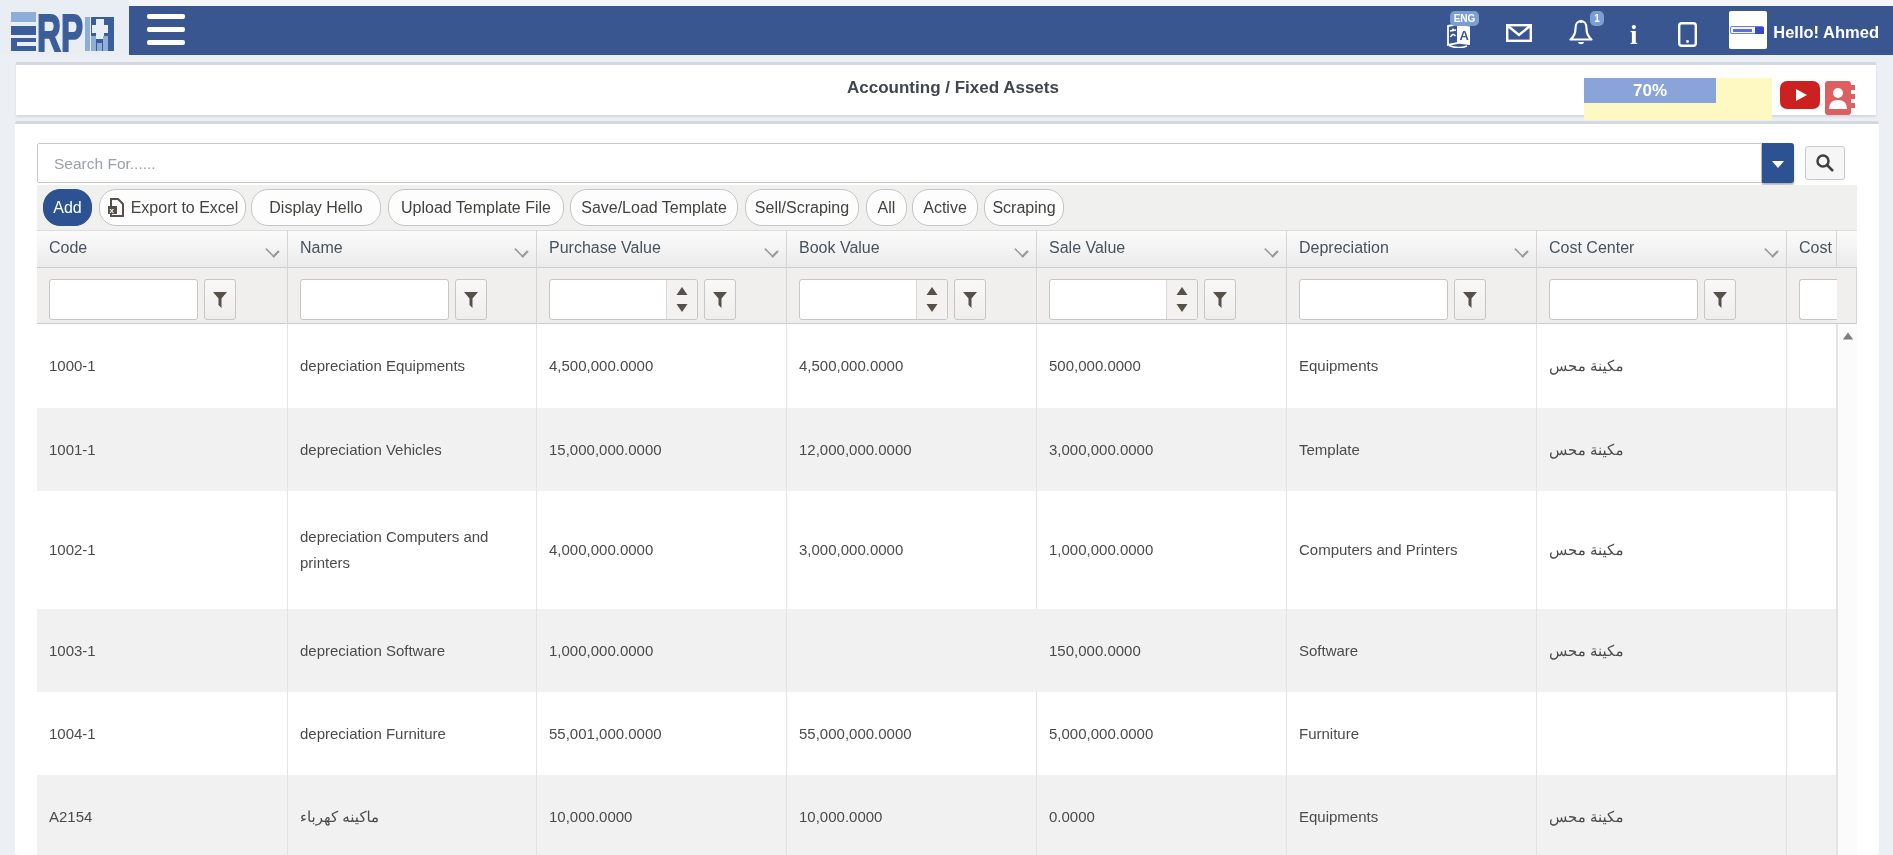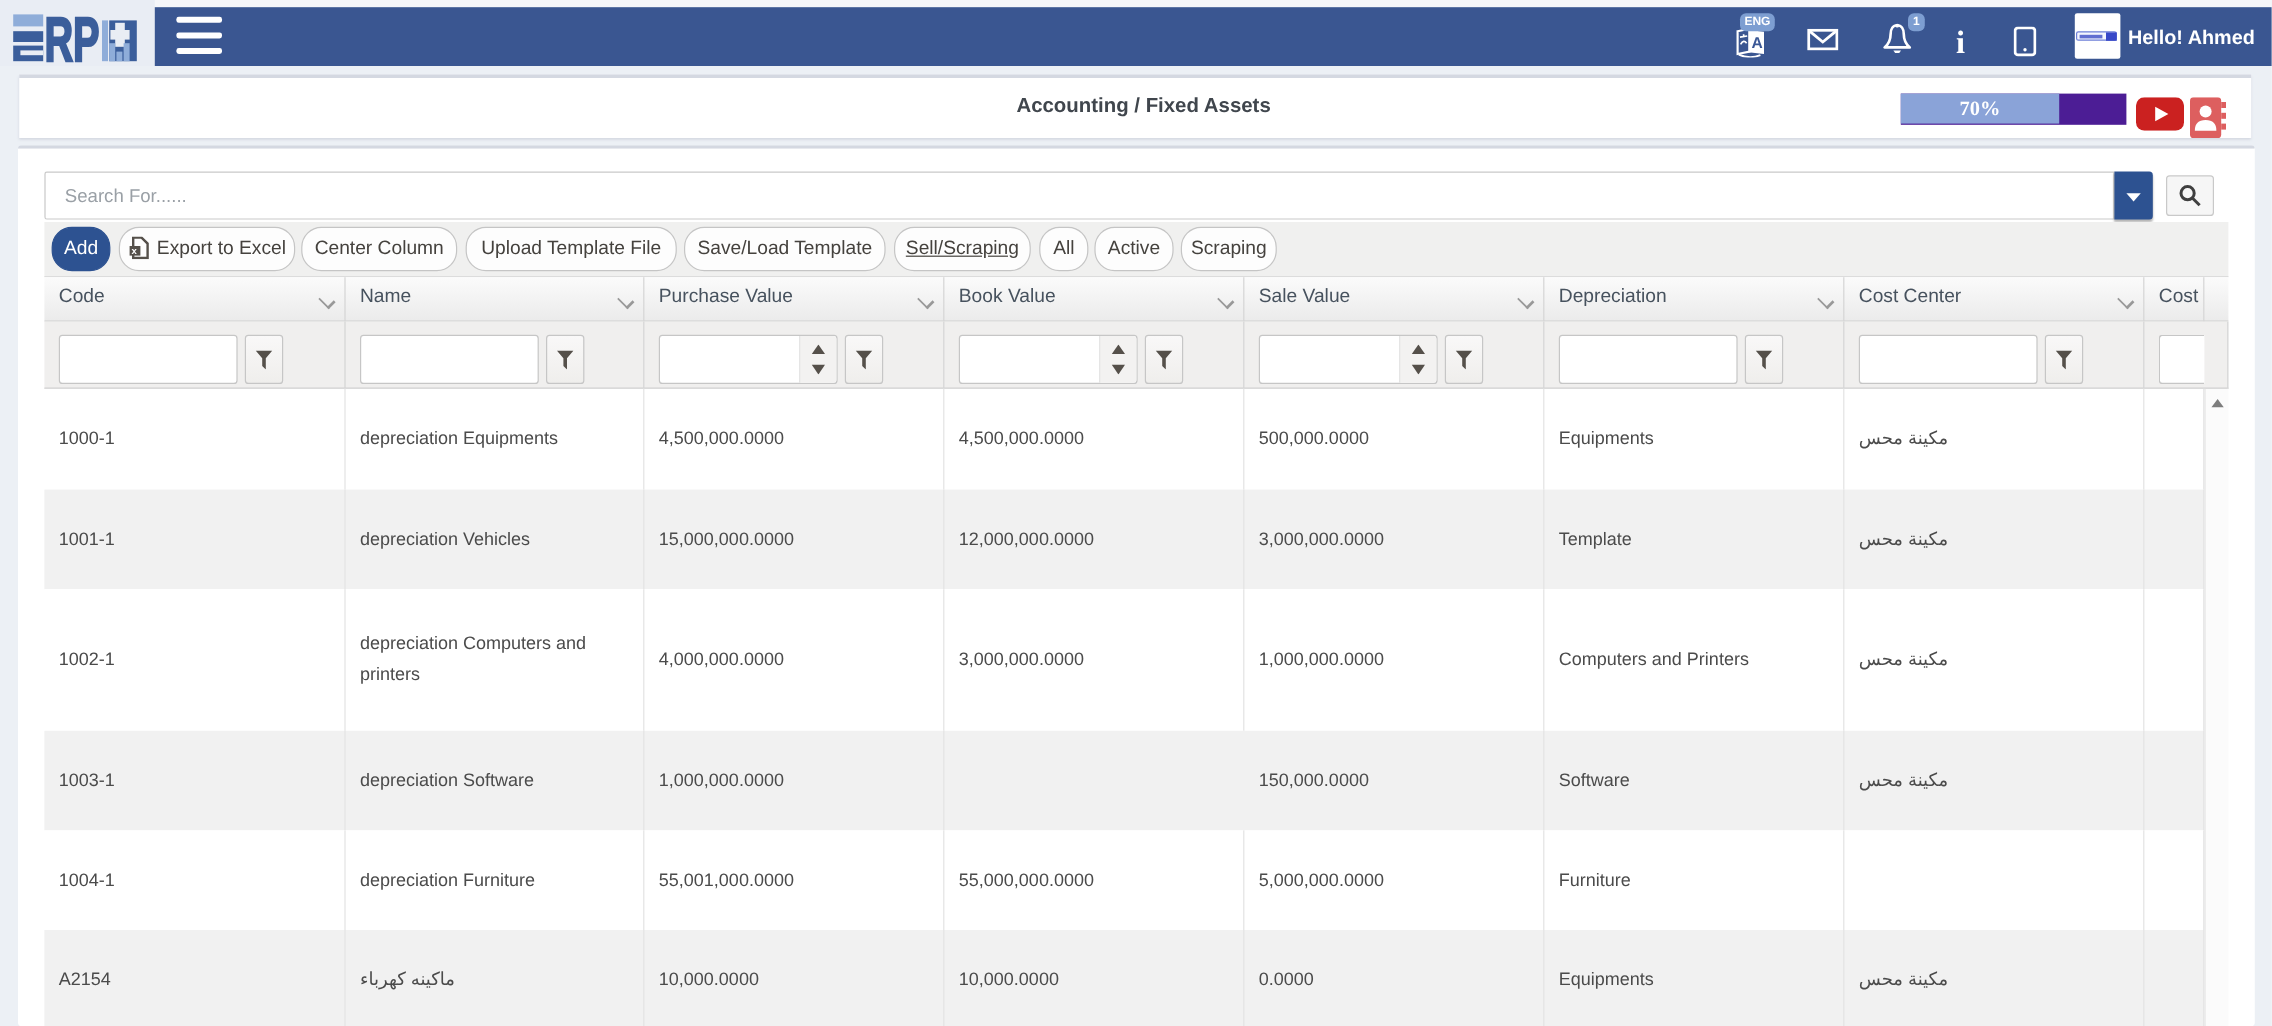--- a/index.html
+++ b/index.html
@@ -15,21 +15,21 @@
 
   .navic { position:absolute; color:#fff; }
   .badge { position:absolute; background:#7d9ed1; color:#fff; font-size:10px; font-weight:bold;
     border-radius:4px; text-align:center; line-height:13px; }
 
   
   #titlebar { position:absolute; left:16px; top:62px; width:1860px; height:53px; background:#fff;
     border-top:3px solid #d4d8e1; box-shadow:0 2px 2px rgba(180,185,200,.45); }
   #pgtitle { position:absolute; left:7px; top:13px; width:1860px; text-align:center;
     font-size:17px; font-weight:bold; color:#40464d; }
-  #prog { position:absolute; left:1568px; top:13px; width:188px; height:26px; background:#4c1d95;font-family:Liberation Serif, serif; }
+  #prog { position:absolute; left:1568px; top:13px; width:188px; height:42px; background:#fef9c3; }
   #progfill { position:absolute; left:0; top:0; width:132px; height:25px; background:#8aa3d8;
     color:#fff; font-weight:bold; font-size:17px; text-align:center; line-height:25px; }
 
   
   #card { position:absolute; left:15px; top:121px; width:1864px; height:734px; background:#fff;
     border-top:3px solid #d4d8e1; border-radius:3px; }
 
   
   #searchrow { position:absolute; left:22px; top:19px; width:1725px; height:40px;
     border:1px solid #c9c9c9; border-radius:2px 0 0 2px; background:#fff; }
@@ -137,24 +137,24 @@
   </div>
 
   <div id="toolbar">
     <div class="tbtn" id="btnadd" style="left:6px;width:49px;">Add</div>
     <div class="tbtn" style="left:62px;width:147px;">
       <svg width="18" height="19" viewBox="0 0 18 19" style="vertical-align:-4px;margin-right:6px">
         <path d="M4 1 H11 L16 6 V18 H4 Z" fill="none" stroke="#55504a" stroke-width="2"></path>
         <rect x="1" y="8" width="9" height="8" fill="#55504a"></rect>
         <text x="2.5" y="15" font-size="8" fill="#fff" font-weight="bold">x</text>
       </svg>Export to Excel</div>
-    <div class="tbtn" style="left:214px;width:130px;">Center Column</div>
+    <div class="tbtn" style="left:214px;width:130px;">Display Hello</div>
     <div class="tbtn" style="left:351px;width:176px;">Upload Template File</div>
     <div class="tbtn" style="left:533px;width:168px;">Save/Load Template</div>
-    <div class="tbtn" style="left:708px;width:114px;text-decoration:underline;">Sell/Scraping</div>
+    <div class="tbtn" style="left:708px;width:114px;">Sell/Scraping</div>
     <div class="tbtn" style="left:829px;width:41px;">All</div>
     <div class="tbtn" style="left:875px;width:66px;">Active</div>
     <div class="tbtn" style="left:947px;width:80px;">Scraping</div>
   </div>
 
   <div id="ghead">
       <div class="hcell" style="left:0px;width:251px">
         <span>Code</span>
         <div class="chev" style="left:230px"></div>
       </div>

